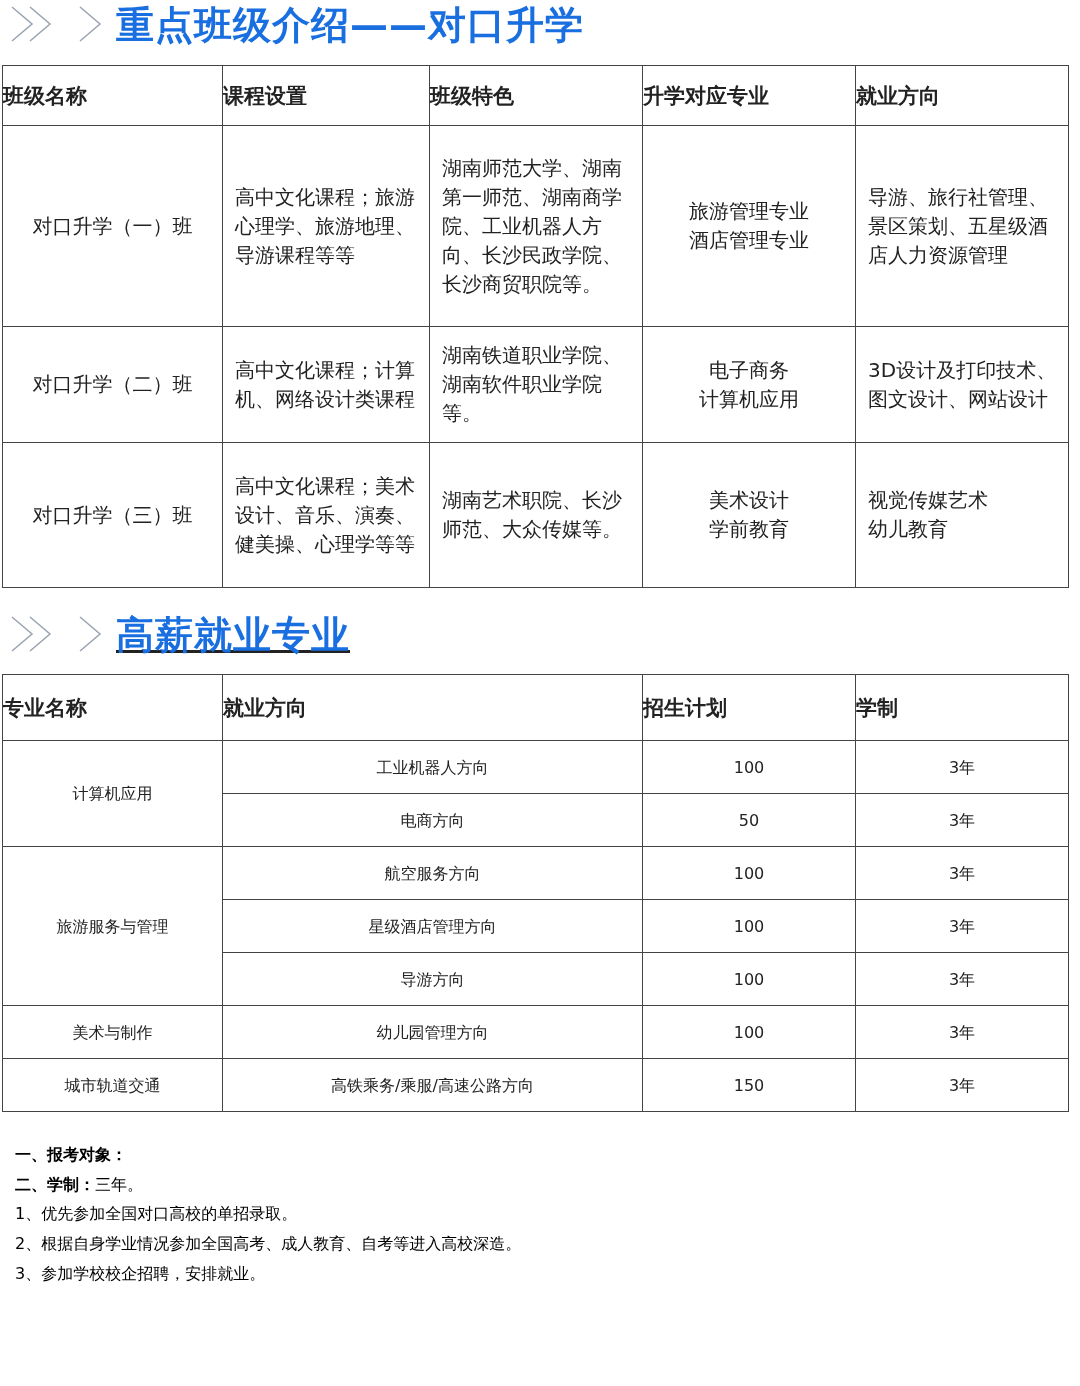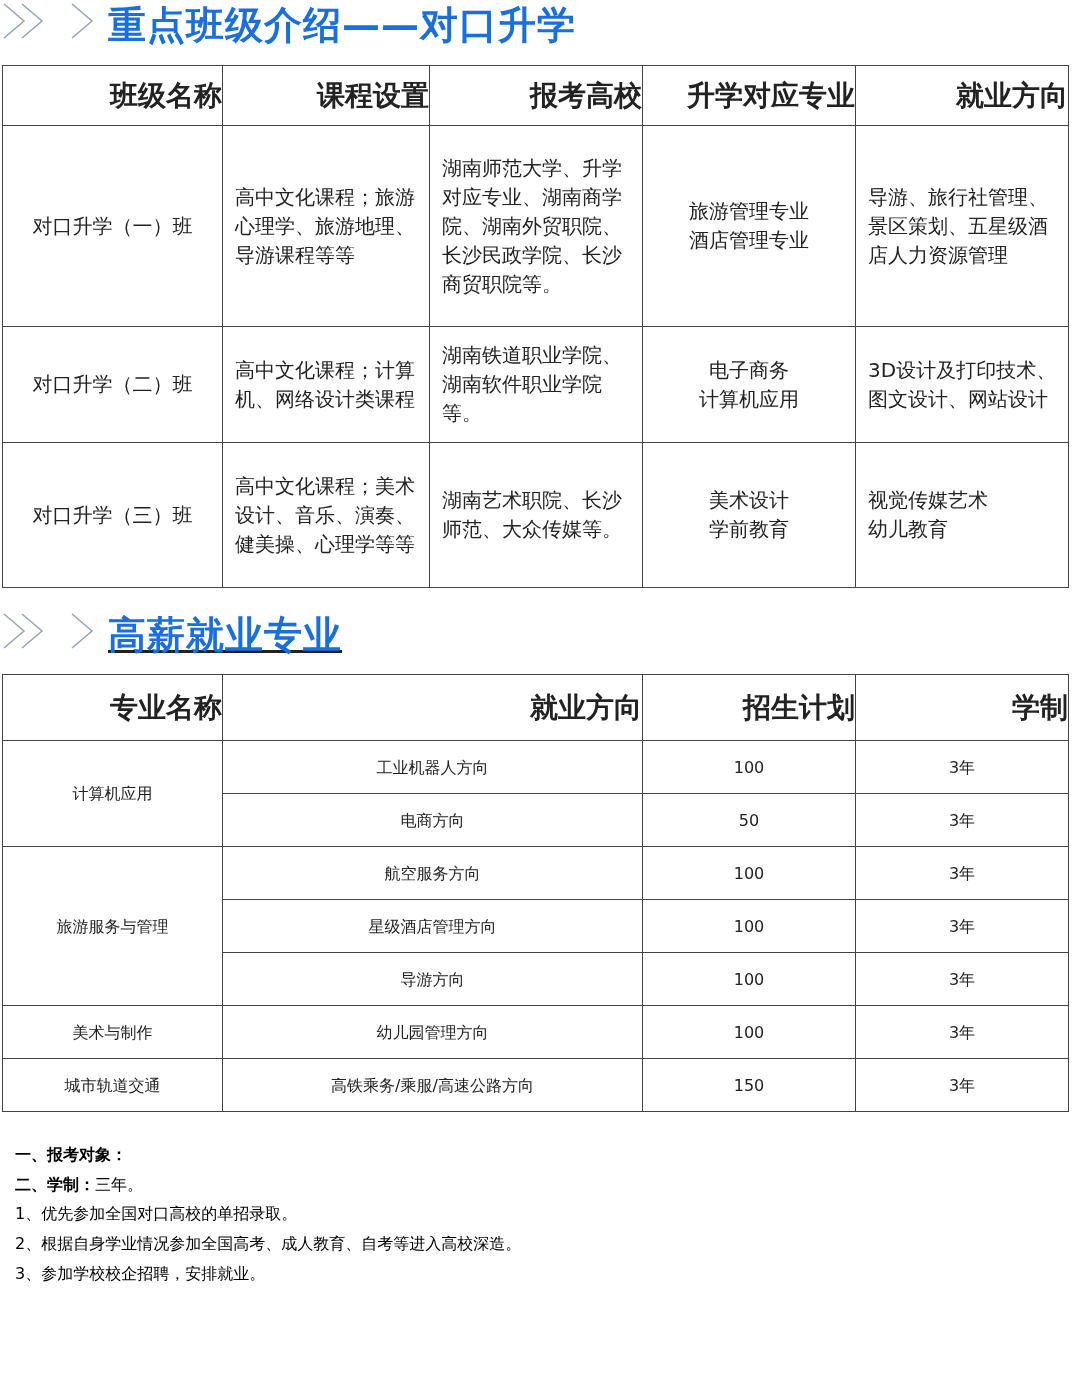--- a/index.html
+++ b/index.html
@@ -1,26 +1,26 @@
 <!DOCTYPE html>
 <html><head>
 <meta charset="utf-8">
 <style>
   * { box-sizing: border-box; margin: 0; padding: 0; }
   html, body { width: 1080px; height: 1386px; background: #ffffff; overflow: hidden; }
   body { font-family: "DejaVu Sans", "Liberation Sans", sans-serif; color: #222; position: relative; }
 
-  .section-title { position: absolute; left: 0; height: 50px; display: flex; }
+  .section-title { position: absolute; left: 8px; height: 50px; display: flex; align-items: center; }
   .chev { position: relative; width: 100px; height: 44px; }
   .chev svg { position: absolute; left: 0; top: 0; }
   .title-text { font-size: 38px; font-weight: bold; color: #1a6fe0; letter-spacing: 1px; margin-left: 8px; }
 
   table { position: absolute; left: 2px; border-collapse: collapse; table-layout: fixed; }
   td, th { border: 1.5px solid #444; color: #222; }
-  th { font-weight: bold; font-size: 28px; text-align: right; }
+  th { font-weight: bold; font-size: 21px; text-align: left; }
   td { font-size: 20px; line-height: 29px; }
 
   #t1 { top: 65px; width: 1066px; }
   #t1 th { height: 60px; }
   #t1 td.c { text-align: center; }
   #t1 td.l { text-align: left; padding-left: 12px; padding-right: 6px; }
 
   #t2 { top: 674px; width: 1066px; }
   #t2 th { height: 66px; }
   #t2 td { text-align: center; height: 53px; font-size: 16px; }
@@ -47,30 +47,30 @@
     <col style="width:220px">
       <col style="width:207px">
       <col style="width:213px">
       <col style="width:213px">
       <col style="width:213px">
   </colgroup>
   <thead>
     <tr>
       <th>班级名称</th>
       <th>课程设置</th>
-      <th>报考高校</th>
+      <th>班级特色</th>
       <th>升学对应专业</th>
       <th>就业方向</th>
     </tr>
   </thead>
   <tbody>
     <tr style="height:201px">
       <td class="c">对口升学（一）班</td>
       <td class="l">高中文化课程；旅游心理学、旅游地理、导游课程等等</td>
-      <td class="l">湖南师范大学、升学对应专业、湖南商学院、湖南外贸职院、长沙民政学院、长沙商贸职院等。</td>
+      <td class="l">湖南师范大学、湖南第一师范、湖南商学院、工业机器人方向、长沙民政学院、长沙商贸职院等。</td>
       <td class="c">
         <div>旅游管理专业</div>
         <div>酒店管理专业</div>
       </td>
       <td class="l">导游、旅行社管理、景区策划、五星级酒店人力资源管理</td>
     </tr>
     <tr style="height:116px">
       <td class="c">对口升学（二）班</td>
       <td class="l">高中文化课程；计算机、网络设计类课程</td>
       <td class="l">湖南铁道职业学院、湖南软件职业学院等。</td>

